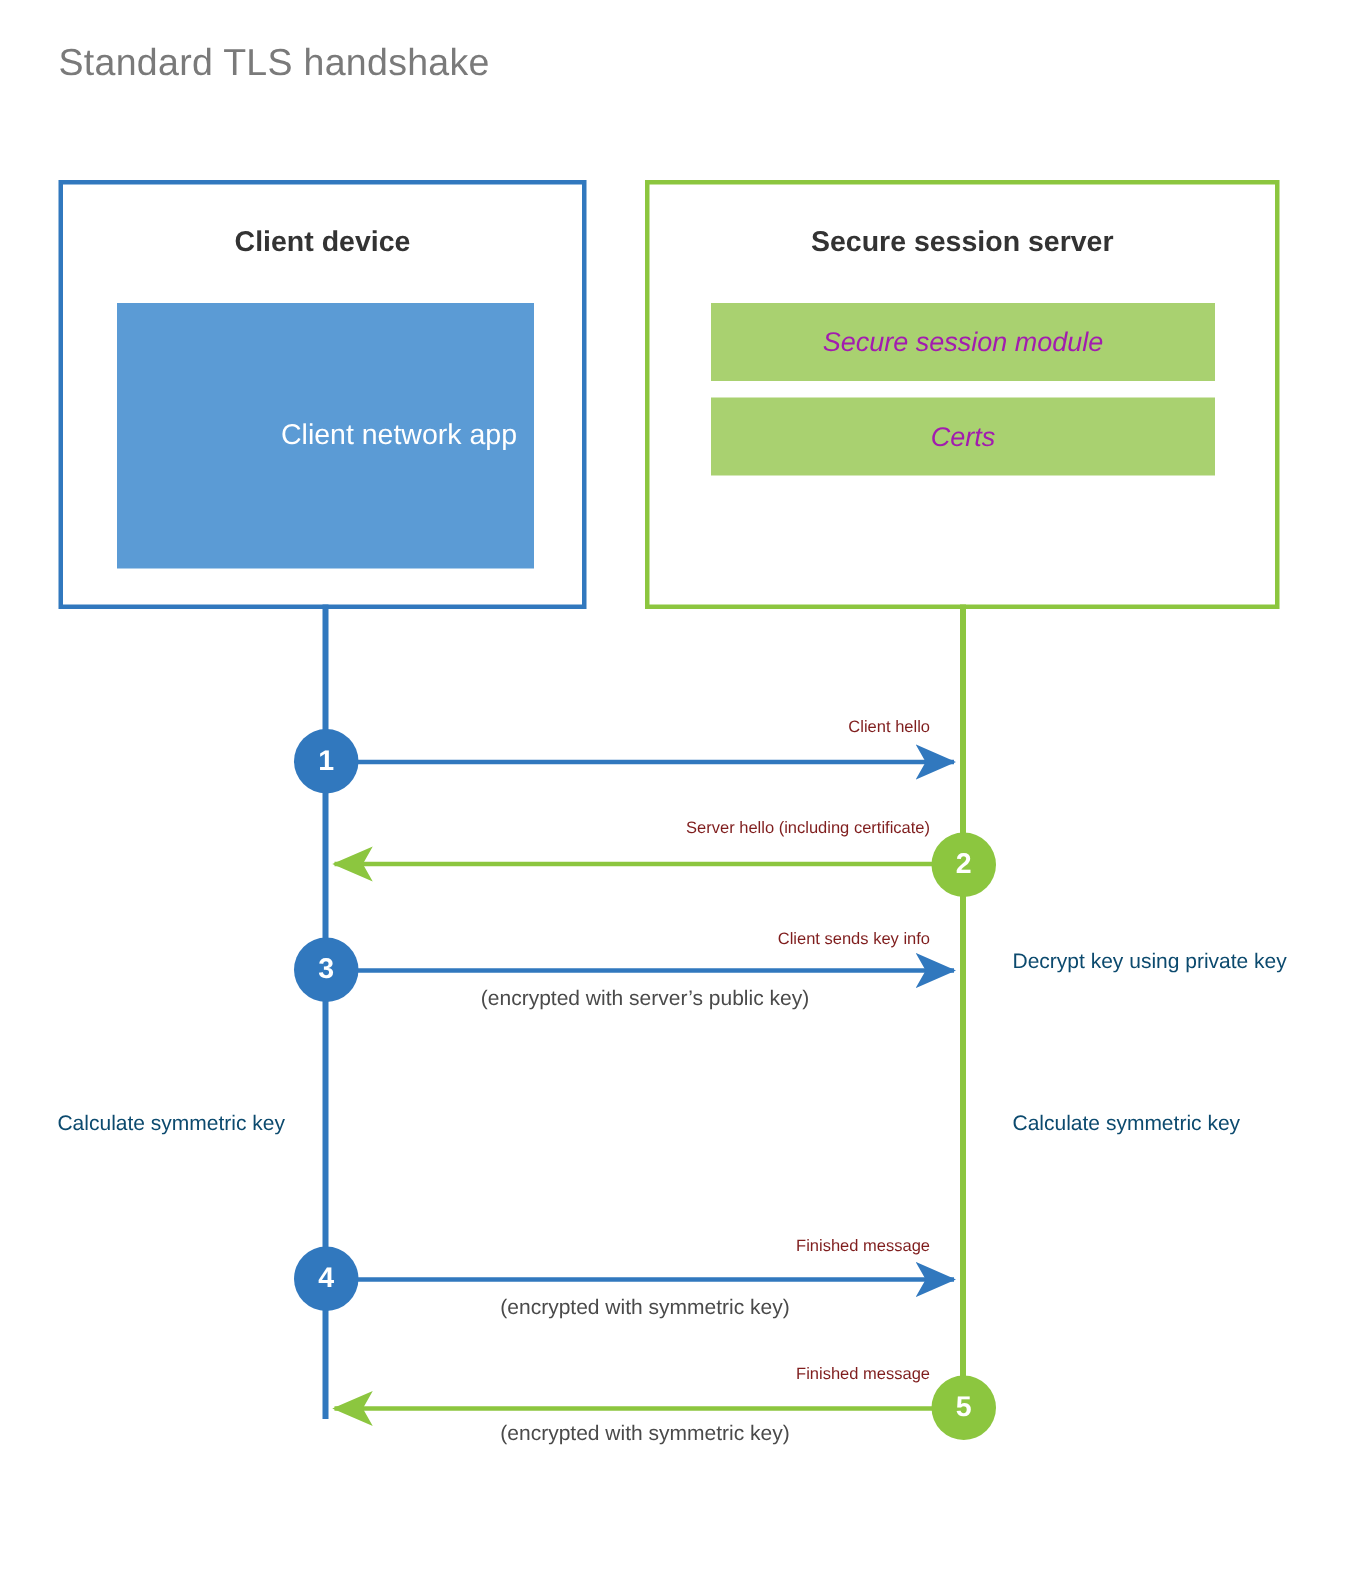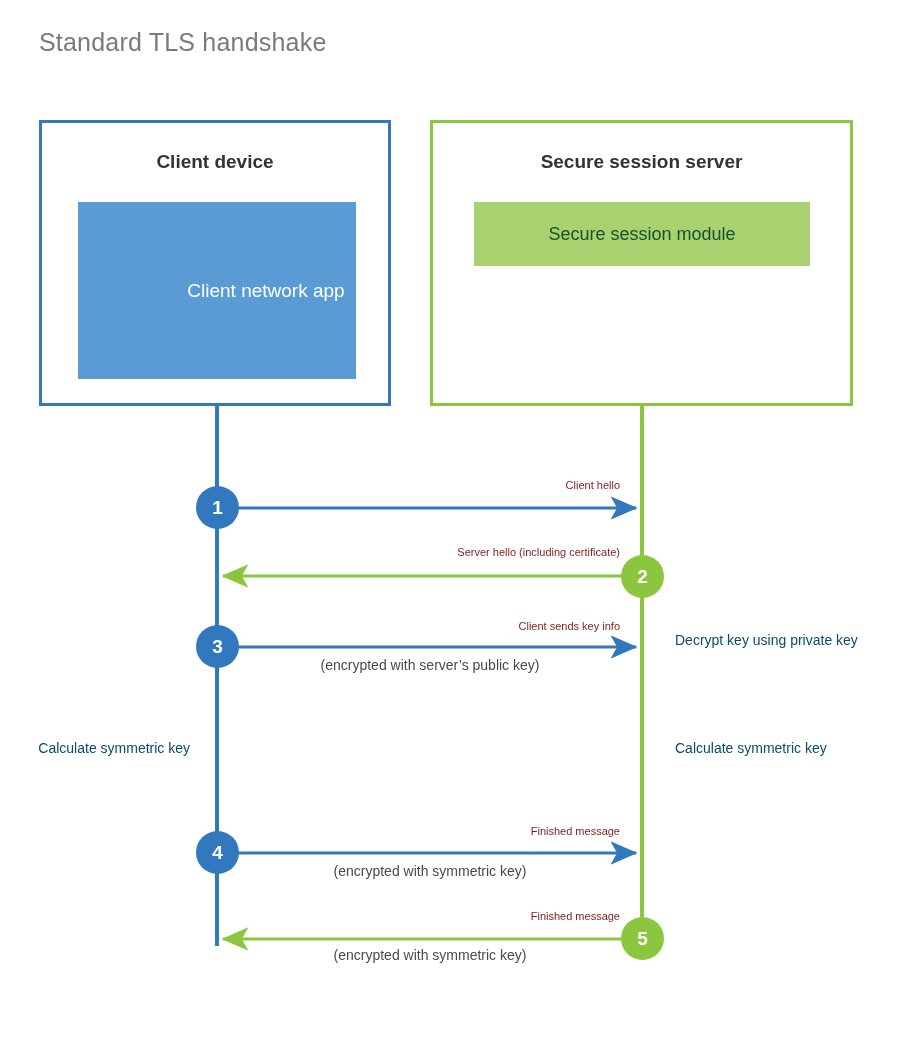--- a/index.html
+++ b/index.html
@@ -78,27 +78,28 @@
     line-height: 27px;
     text-align: center;
     width: 180px;
   }
 
   
   .server-bar {
     position: absolute;
     left: 41px;
     width: 336px;
-    height: 64px;
+    height: 52px;
     background: #a9d170;
     display: flex;
     align-items: center;
     justify-content: center;
-    color: #14532d;
+    color: #a21caf;
     font-size: 18px;
+    font-style: italic;
   }
   .server-bar.b0 { top: 79px; }
   .server-bar.b1 { top: 142px; }
   .server-bar.b2 { top: 205px; }
 
   
   .lifeline {
     position: absolute;
     width: 4px;
   }
@@ -204,20 +205,21 @@
 <div id="client-box" class="party-box">
   <div class="party-title">Client device</div>
   <div id="client-app-block">
     <div id="client-app-label">Client network app</div>
   </div>
 </div>
 
 <div id="server-box" class="party-box">
   <div class="party-title">Secure session server</div>
   <div class="server-bar b0">Secure session module</div>
+  <div class="server-bar b1">Certs</div>
 </div>
 
 <div id="client-lifeline" class="lifeline"></div>
 <div id="server-lifeline" class="lifeline"></div>
 
 <svg class="arrow-svg" viewBox="0 0 900 1058">
   <defs>
     <marker id="arrow-blue-right" markerWidth="9" markerHeight="9" refX="8.5" refY="4.5" orient="auto" markerUnits="strokeWidth">
       <path d="M0,0.6 L9,4.5 L0,8.4 L2.2,4.5 Z" fill="#3178be"></path>
     </marker>

